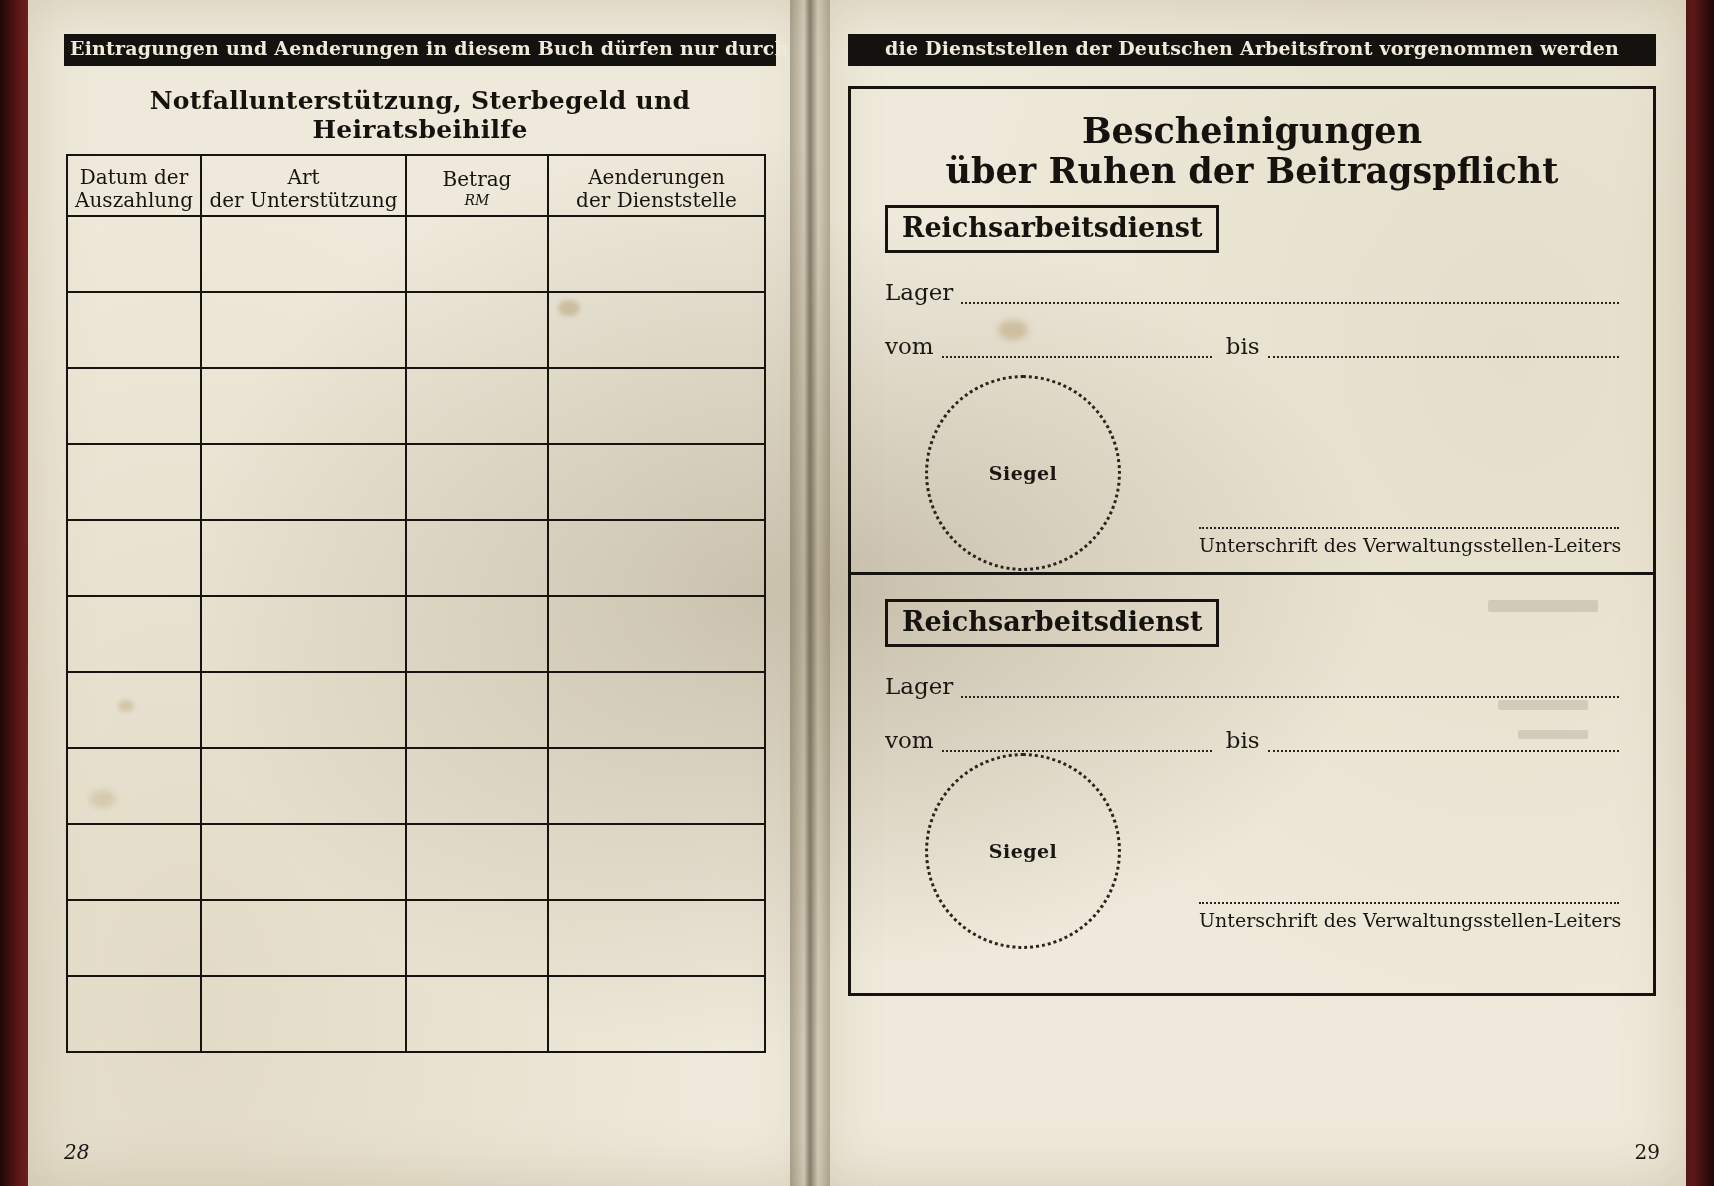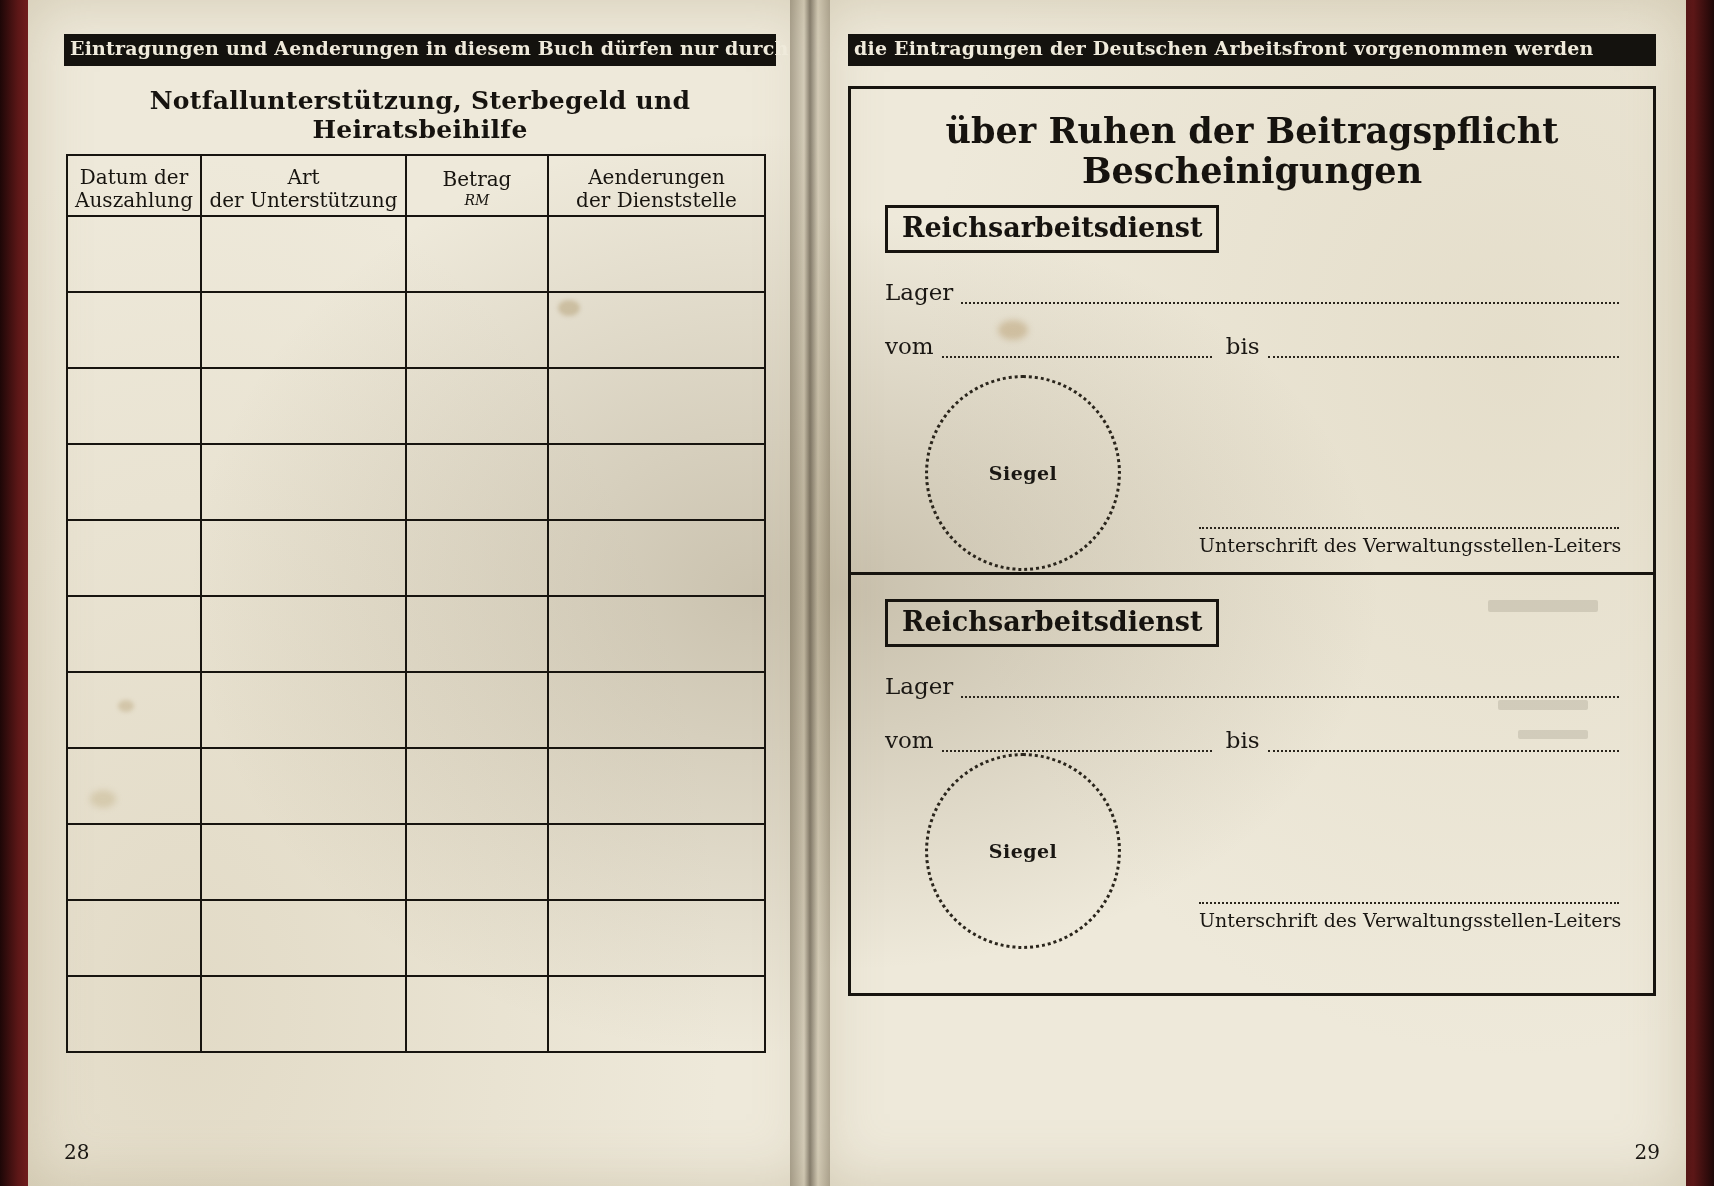--- a/index.html
+++ b/index.html
@@ -71,21 +71,21 @@
     pointer-events: none;
   }
 
   
   .banner {
     background: #14120e;
     color: #efeadb;
     font-family: "DejaVu Serif", serif;
     font-weight: bold;
     letter-spacing: 0.2px;
-    text-align: left;
+    text-align: center;
     padding: 5px 6px 7px 6px;
     font-size: 19px;
     line-height: 1.05;
     white-space: nowrap;
   }
 
   .fraktur {
     font-family: "DejaVu Serif", serif;
     font-weight: bold;
   }
@@ -136,21 +136,21 @@
     font-style: italic;
     display: block;
     margin-top: 2px;
   }
   .pageno {
     position: absolute;
     bottom: 22px;
     font-size: 20px;
     color: #1a1713;
   }
-  #pageno-left { left: 36px; }
+  #pageno-left { left: 36px; font-style: italic; }
   #pageno-right { right: 26px; }
 
   
   #right-inner {
     position: absolute;
     left: 30px;
     top: 34px;
     width: 808px;
   }
   #cert-box {
@@ -372,27 +372,27 @@
 
   <div class="page" id="page-right">
 
     <div class="stain" style="left:180px; top:320px; width:30px; height:20px; background:rgba(160,120,55,0.30); filter:blur(3px);"></div>
     <div class="showthrough" style="left:670px; top:600px; width:110px; height:12px;"></div>
     <div class="showthrough" style="left:680px; top:700px; width:90px; height:10px;"></div>
     <div class="showthrough" style="left:700px; top:730px; width:70px; height:9px;"></div>
 
     <div id="right-inner">
 
-      <div class="banner">die Eintragungen der Deutschen Arbeitsfront vorgenommen werden</div>
+      <div class="banner">die Dienststellen der Deutschen Arbeitsfront vorgenommen werden</div>
 
       <div id="cert-box">
 
         <div id="cert-title" class="fraktur">
+          <div>Bescheinigungen</div>
           <div>über Ruhen der Beitragspflicht</div>
-          <div>Bescheinigungen</div>
         </div>
 
         <div class="rad-section" id="rad-section-1">
           <div class="rad-label">Reichsarbeitsdienst</div>
 
           <div class="field-row">
             <span class="field-label">Lager</span>
             <span class="dotline"></span>
           </div>
 

